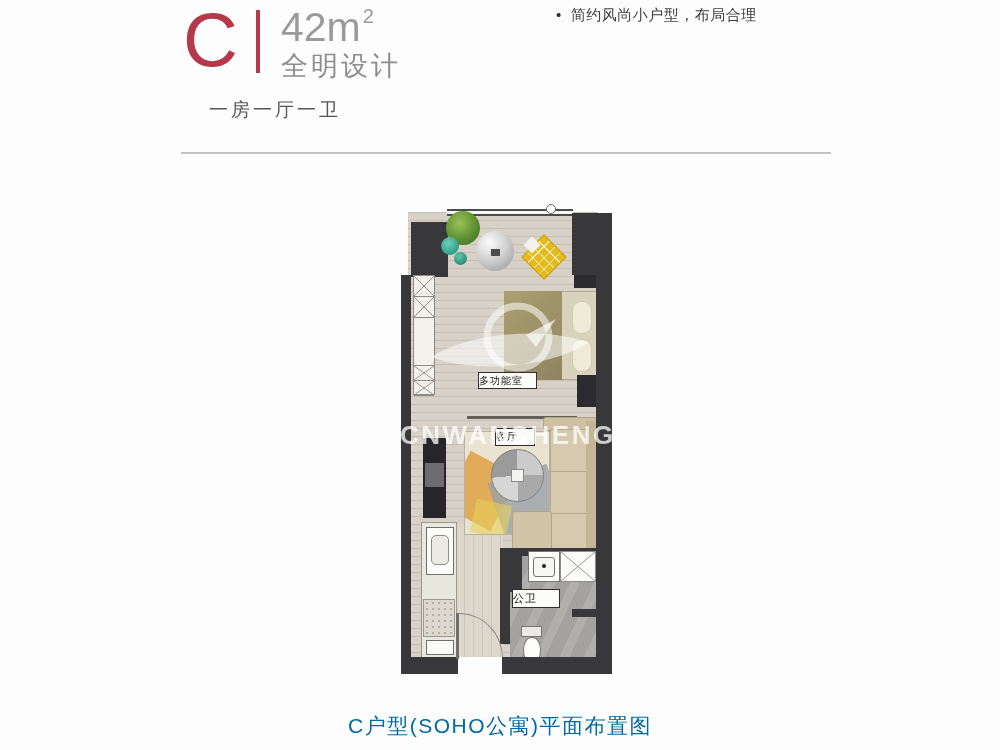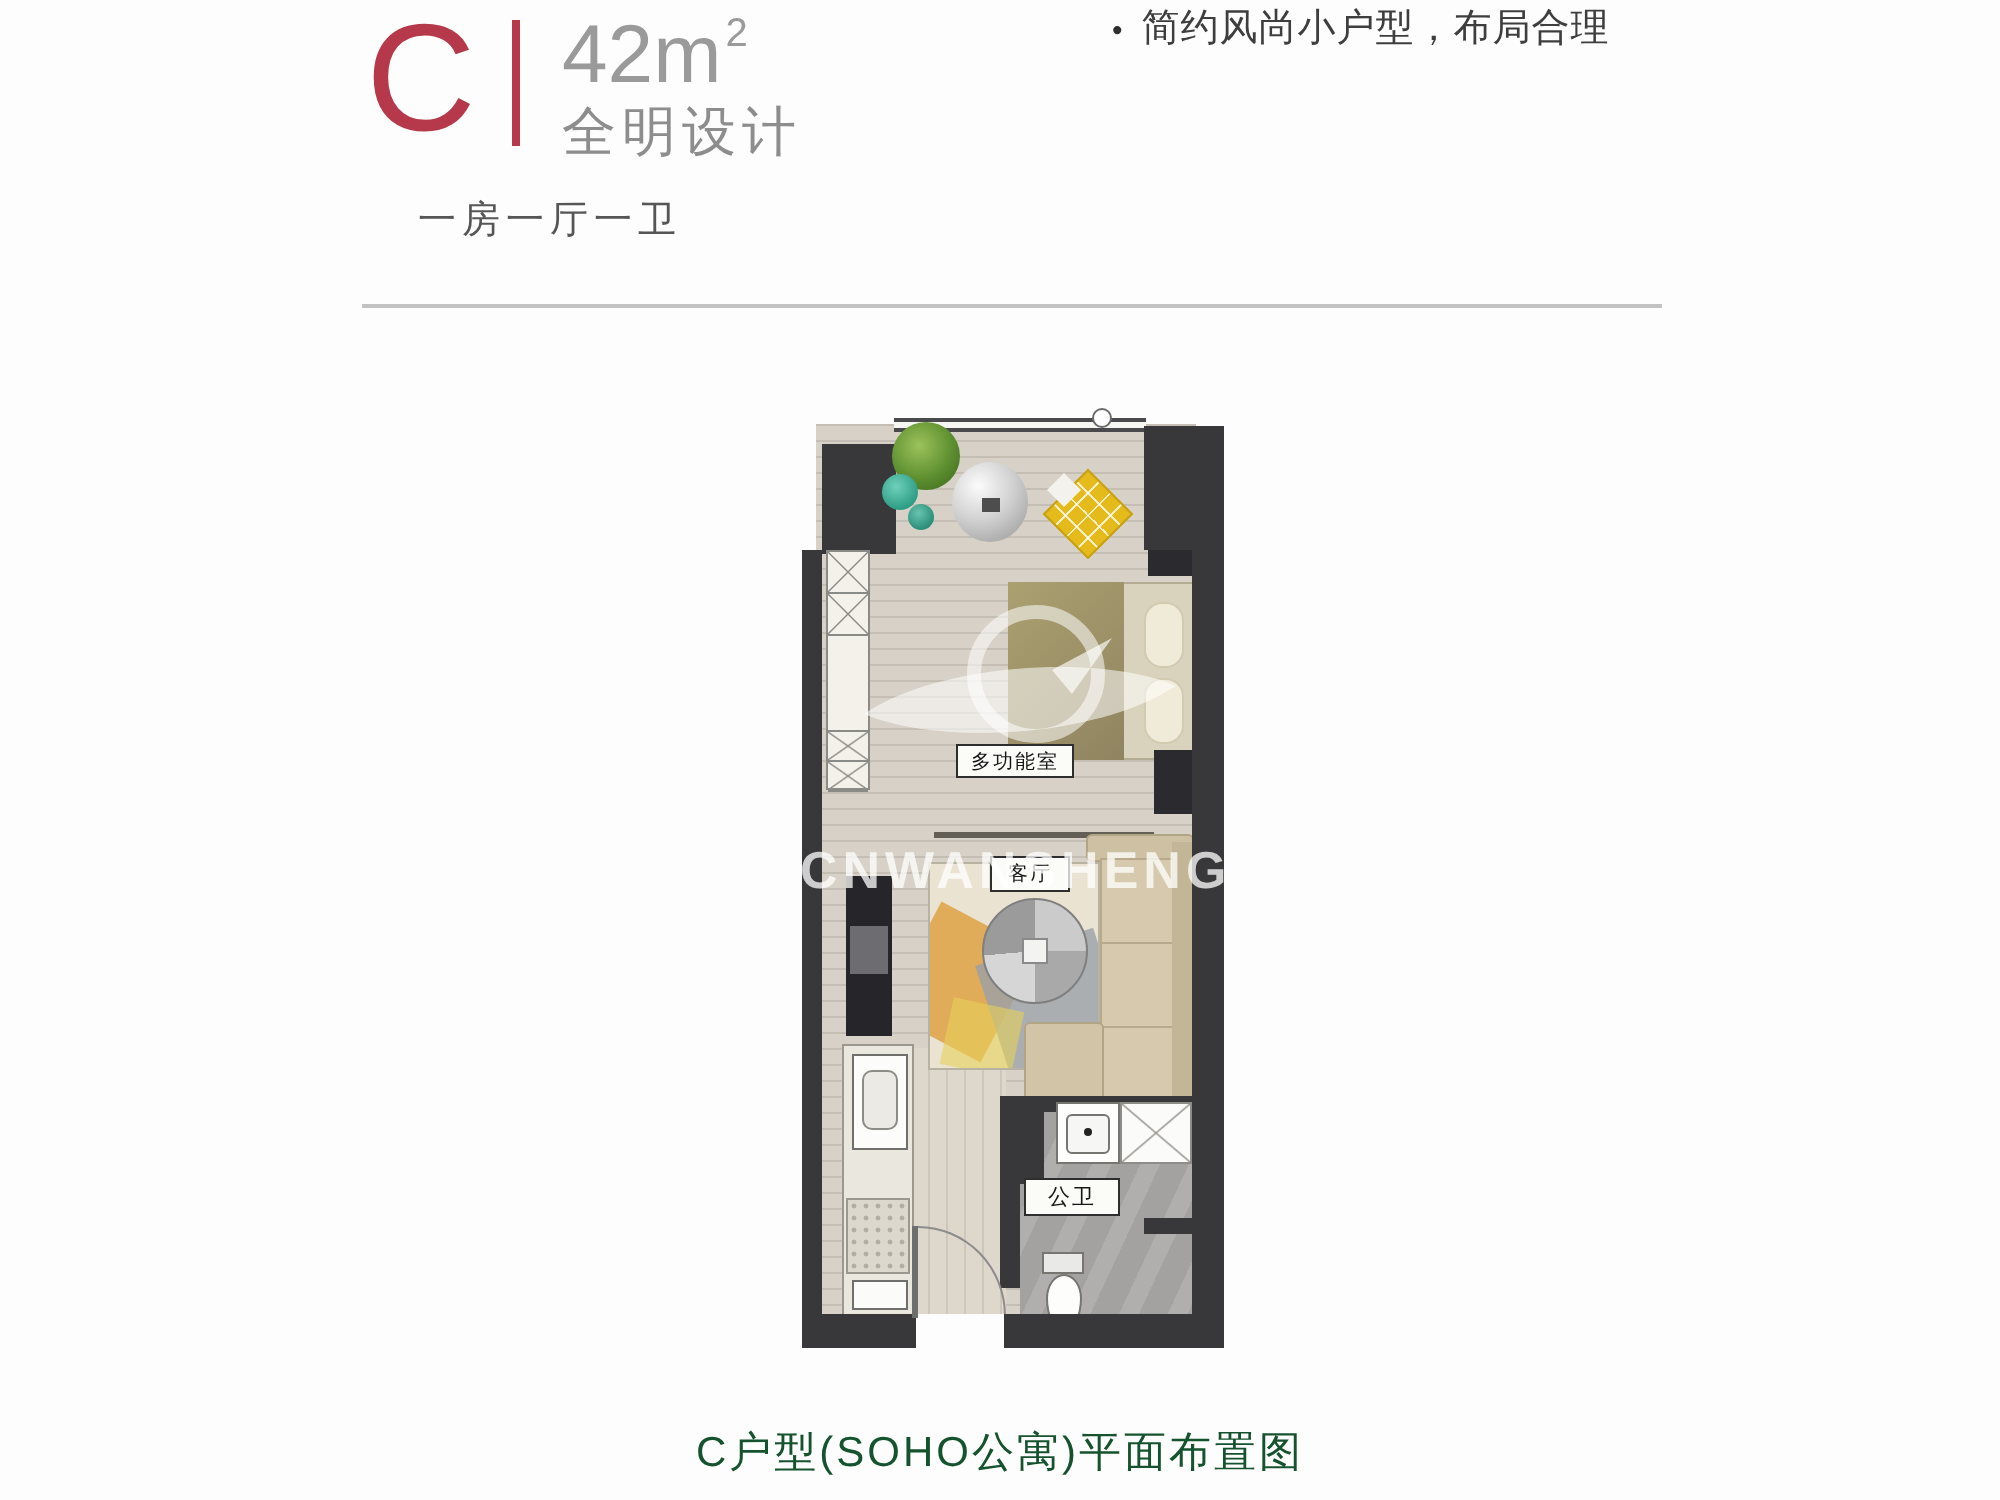--- a/index.html
+++ b/index.html
@@ -9,21 +9,21 @@
 
   
   #unit-letter { left:183px; top:-4px; font-size:76px; font-weight:200;
                  color:#b5394a; letter-spacing:0; }
   #red-bar { left:256px; top:10px; width:4px; height:63px; background:#b5394a; }
   #area-line { left:281px; top:4px; font-size:41px; font-weight:300; color:#9a9a9a; }
   #area-line sup { font-size:20px; vertical-align:18px; margin-left:2px; }
   #tagline { left:281px; top:48px; font-size:27px; color:#8d8d8d; letter-spacing:3px; }
   #layout-spec { left:209px; top:97px; font-size:19px; color:#565656; letter-spacing:3px; }
   #features { left:556px; top:2px; list-style:none; }
-  #features li { font-size:19px; color:#3e3e3e; line-height:26px; letter-spacing:0.5px; }
+  #features li { font-size:15px; color:#3e3e3e; line-height:26px; letter-spacing:0.5px; }
   #features li::before { content:"•"; margin-right:9px; font-size:15px; color:#2e2e2e; }
   #divider { left:181px; top:152px; width:650px; height:2px; background:#c2c2c2; }
 
   
   #plan { left:400px; top:209px; width:215px; height:482px; }
   .wall { position:absolute; background:#38383b; }
   #floor { left:8px; top:3px; width:190px; height:447px; background:
            repeating-linear-gradient(to bottom, rgba(110,104,92,0.18) 0 1px, transparent 1px 8px),
            #d7d1c7; }
   #hall-floor { left:55px; top:315px; width:48px; height:133px; background:
@@ -35,32 +35,32 @@
                 border-radius:50%; background:#fff; }
   
   #wardrobe { left:13px; top:66px; width:22px; height:120px; background:#f3f1ea;
               border:1px solid #8a8a86; }
   .xcell { position:absolute; left:0; width:100%; border-bottom:1px solid #8a8a86;
            background:
            linear-gradient(to top right, transparent calc(50% - 0.7px), #8a8a86 50%, transparent calc(50% + 0.7px)),
            linear-gradient(to bottom right, transparent calc(50% - 0.7px), #8a8a86 50%, transparent calc(50% + 0.7px)); }
   
   .plan-label { position:absolute; background:#fbfbf8; border:1px solid #2e2e2e; color:#161616;
-                display:flex; align-items:center; justify-content:center; font-size:10px;
+                display:flex; align-items:center; font-size:10px;
                 letter-spacing:1px; z-index:7; }
   
   #watermark-cn { left:0; top:169px; width:100%; text-align:center; font-size:37px;
                   font-weight:700; color:rgba(255,255,255,0.68); letter-spacing:6px; z-index:9; }
   #watermark-en { left:0; top:211px; width:100%; text-align:center; font-size:26px;
                   font-weight:600; color:rgba(255,255,255,0.75); letter-spacing:2.5px; z-index:9; }
   #watermark-logo { left:30px; top:86px; z-index:9; }
 
   
   #plan-caption { left:0; top:712px; width:1000px; text-align:center; font-size:21px;
-                  color:#14532d; letter-spacing:1.5px; }
+                  color:#0369a1; letter-spacing:1.5px; }
 </style>
 </head>
 <body>
 
 <div class="abs" id="unit-letter">C</div>
 <div class="abs" id="red-bar"></div>
 <div class="abs" id="area-line"><span>42m</span><sup>2</sup></div>
 <div class="abs" id="tagline">全明设计</div>
 <div class="abs" id="layout-spec">一房一厅一卫</div>
 <ul class="abs" id="features">

